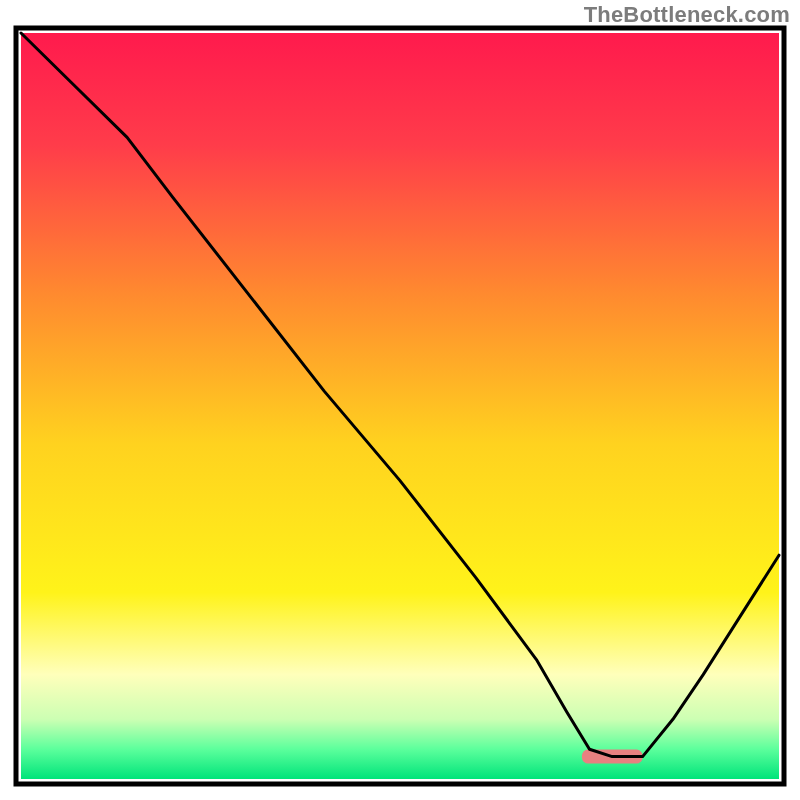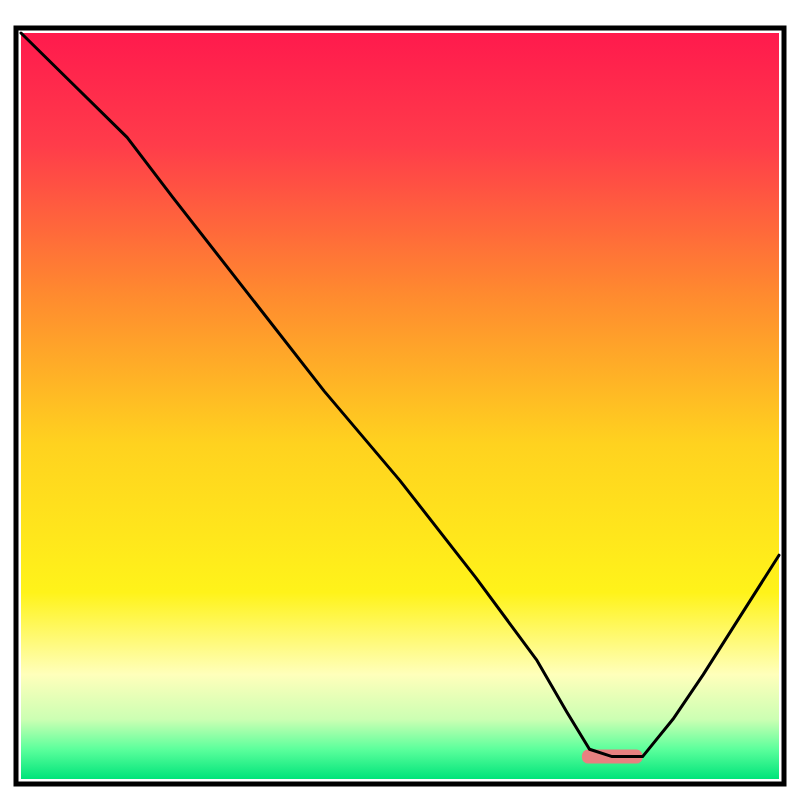--- a/index.html
+++ b/index.html
@@ -27,20 +27,21 @@
   svg {
     position: absolute;
     left: 0;
     top: 0;
   }
 </style>
 </head>
 <body>
 
 <div class="wrap">
+  <div class="attribution">TheBottleneck.com</div>
 
   <svg id="chart-svg" width="800" height="800">
     <defs>
       <linearGradient id="bg-grad" x1="0" y1="0" x2="0" y2="1">
           <stop offset="0%" stop-color="#ff1a4d"></stop>
           <stop offset="15%" stop-color="#ff3c4a"></stop>
           <stop offset="35%" stop-color="#ff8a2f"></stop>
           <stop offset="55.00000000000001%" stop-color="#ffd21f"></stop>
           <stop offset="75%" stop-color="#fff31a"></stop>
           <stop offset="86%" stop-color="#ffffbb"></stop>

